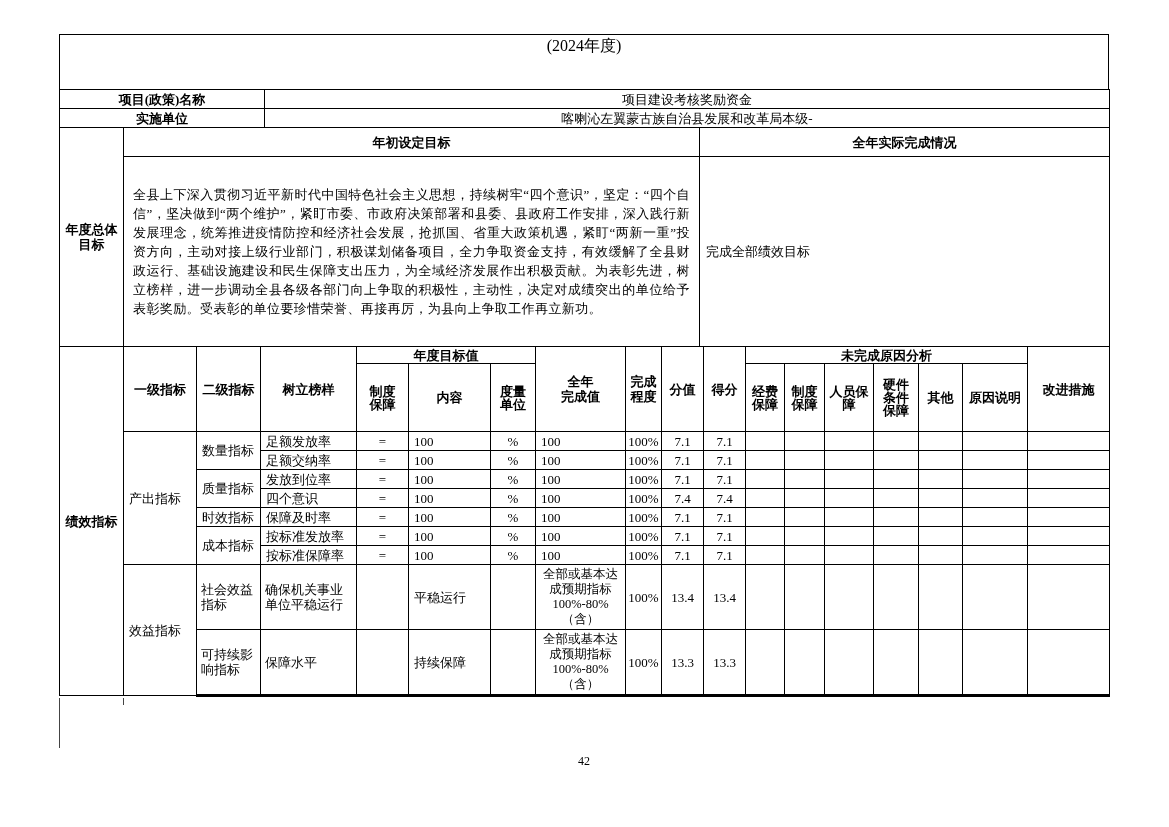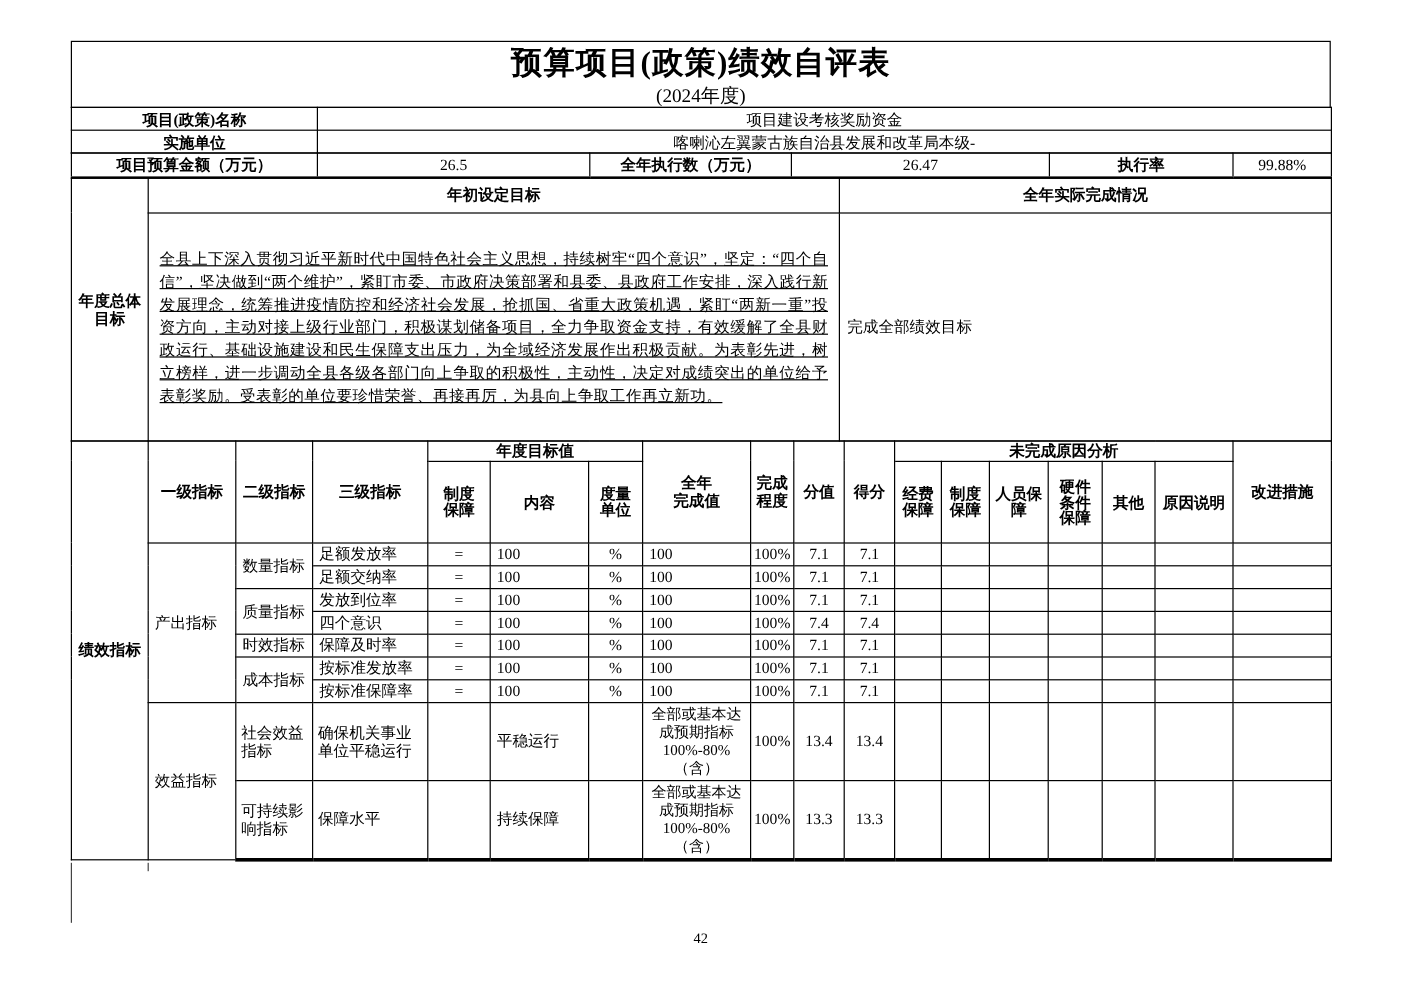--- a/index.html
+++ b/index.html
@@ -13,21 +13,21 @@
   td{border:1px solid #000;box-sizing:border-box;font-size:13px;padding:0;
     text-align:center;vertical-align:middle;overflow:hidden;line-height:15px;}
   .b{font-weight:bold;}
   .tl{text-align:left;padding-left:5px;}
   .info-tr{height:19px;}
   .budget-tr{height:20px;}
   .budget-tr td{border-bottom-width:2px;}
   .goal-hdr-tr{height:29px;}
   .goal-body-tr{height:190px;}
   .goal-text{text-align:justify;padding:0 9px;font-size:13px;line-height:19px;
-    letter-spacing:0.4px;vertical-align:middle;text-decoration:underline;}
+    letter-spacing:0.4px;vertical-align:middle;}
   .goal-actual{text-align:left;padding:0 6px;font-size:13px;}
   .hdrA-tr{height:17px;}
   .hdrB-tr{height:42px;}
   .hdrB-tr td{line-height:13px;}
   .pad2{padding:0 10px;}
   .pad3{padding:14px 8px;margin-left:25px;}
   .pad4{padding:0 6px;}
   .pad5{padding:0 4px;}
   .pre{white-space:pre-line;}
   .data-tr{height:19px;}
@@ -40,61 +40,40 @@
   .stub-a{position:absolute;left:0;top:1px;width:1px;height:50px;background:#444;}
   .stub-b{position:absolute;left:64px;top:1px;width:1px;height:7px;background:#444;}
   .pagenum{margin-top:57px;text-align:center;font-size:12px;}
 </style>
 </head>
 <body>
 
 <div class="sheet">
 
   <div class="titlebox">
-    <div class="title">预算项目(政策)绩效自评表</div>
     <div class="year">(2024年度)</div>
   </div>
 
   <table>
     <colgroup>
         <col style="width:205px">
         <col style="width:845px">
       </colgroup>
     <tbody>
         <tr class="info-tr">
       <td class="b">项目(政策)名称</td>
       <td>项目建设考核奖励资金</td>
     </tr>
     <tr class="info-tr">
       <td class="b">实施单位</td>
       <td>喀喇沁左翼蒙古族自治县发展和改革局本级-</td>
     </tr>
   </tbody>
     </table>
 
-  <table>
-    <colgroup>
-      <col style="width:205px">
-        <col style="width:227px">
-        <col style="width:168px">
-      <col style="width:215px">
-        <col style="width:153px">
-        <col style="width:82px">
-    </colgroup>
-    <tbody>
-        <tr class="budget-tr">
-      <td class="b">项目预算金额（万元）</td>
-      <td>26.5</td>
-      <td class="b">全年执行数（万元）</td>
-      <td>26.47</td>
-      <td class="b">执行率</td>
-      <td>99.88%</td>
-    </tr>
-  </tbody>
-    </table>
 
   <table>
     <colgroup>
         <col style="width:64px">
         <col style="width:576px">
         <col style="width:410px">
       </colgroup>
     <tbody>
         <tr class="goal-hdr-tr">
       <td class="b" rowspan="2">年度总体目标</td>
@@ -127,21 +106,21 @@
         <col style="width:45px">
         <col style="width:44px">
       <col style="width:65px">
         <col style="width:82px">
     </colgroup>
     <tbody>
         <tr class="hdrA-tr">
       <td class="b keep-thin" rowspan="11">绩效指标</td>
       <td class="b" rowspan="2">一级指标</td>
       <td class="b" rowspan="2">二级指标</td>
-      <td class="b" rowspan="2">三级指标</td>
+      <td class="b" rowspan="2">树立榜样</td>
       <td class="b" colspan="3">年度目标值</td>
       <td class="b pre" rowspan="2">全年
 完成值</td>
       <td class="b pad5" rowspan="2">完成程度</td>
       <td class="b" rowspan="2">分值</td>
       <td class="b" rowspan="2">得分</td>
       <td class="b" colspan="6">未完成原因分析</td>
       <td class="b" rowspan="2">改进措施</td>
     </tr>
     <tr class="hdrB-tr">

